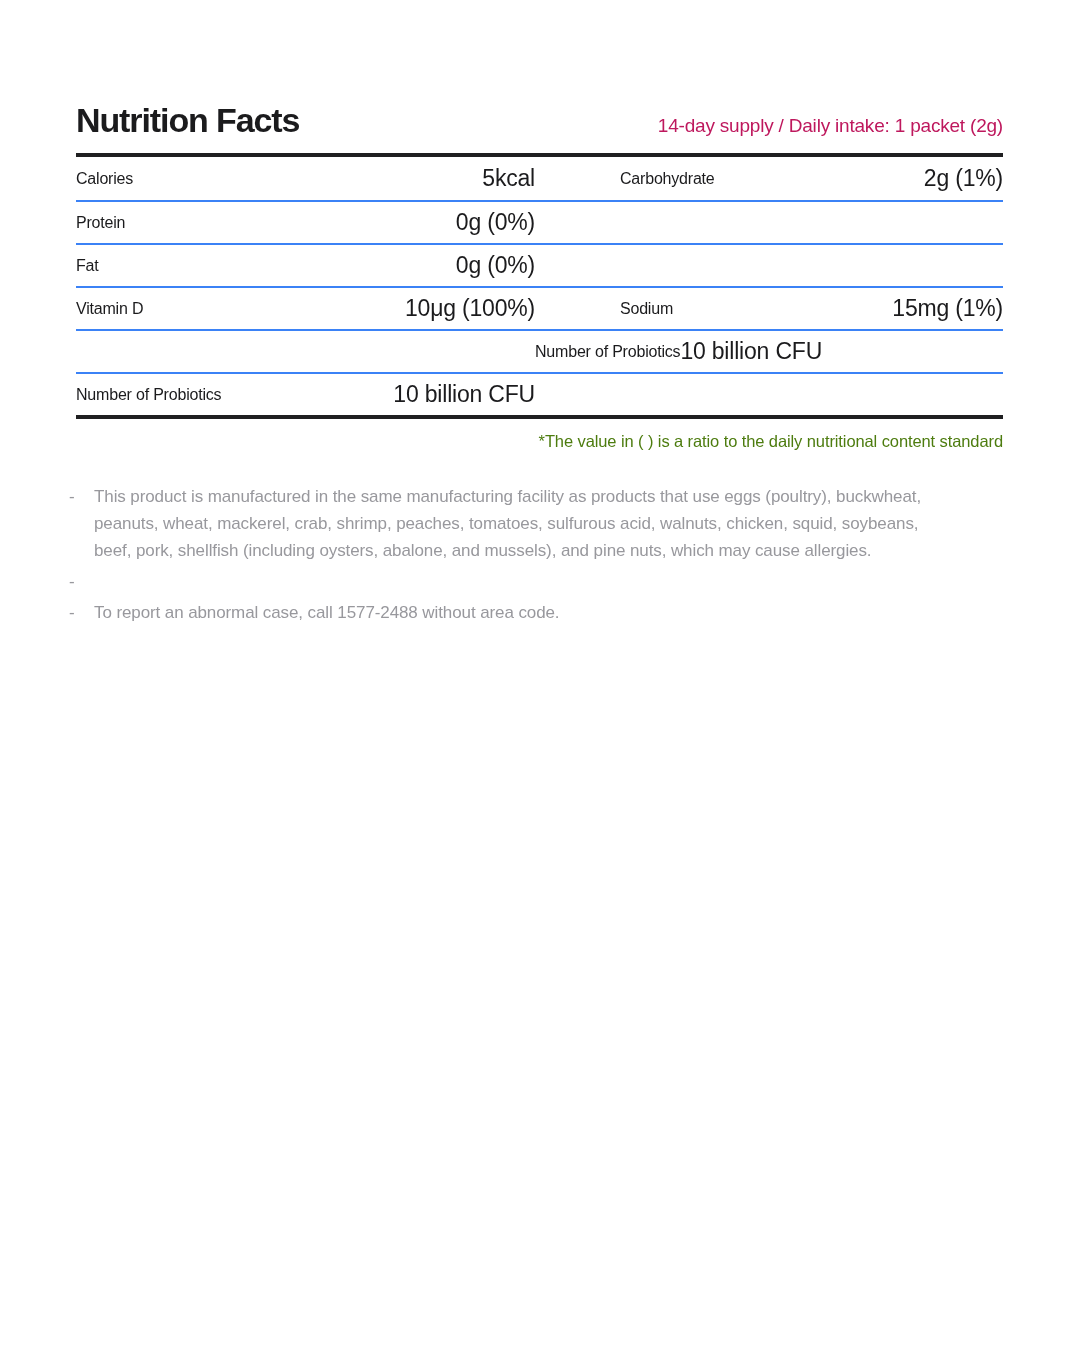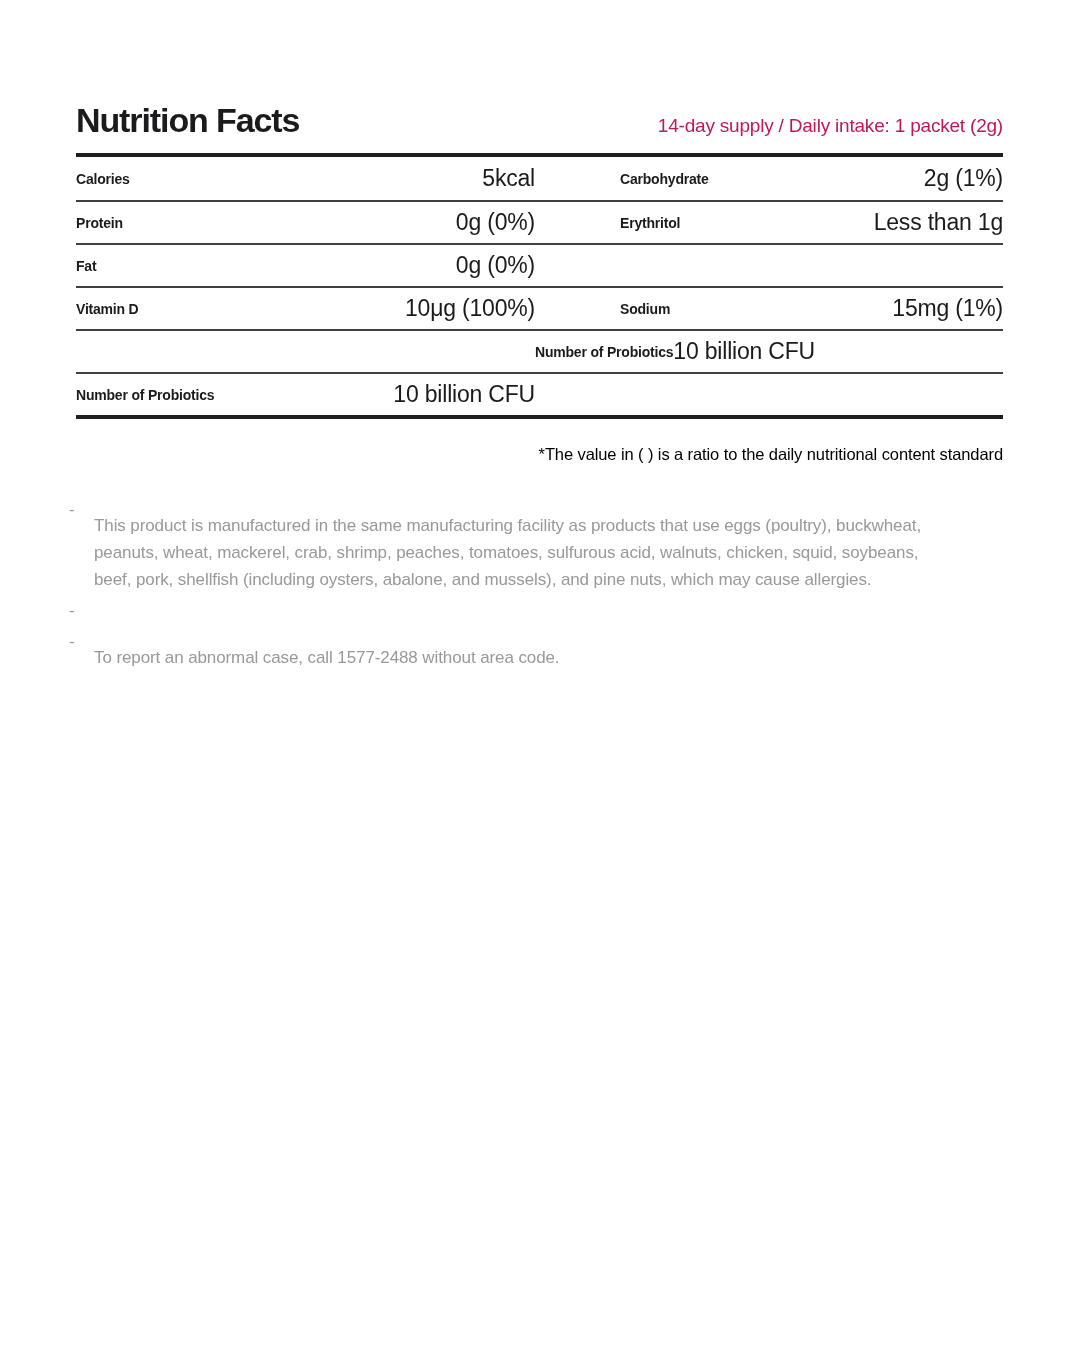--- a/index.html
+++ b/index.html
@@ -47,50 +47,50 @@
     border-top: 4px solid #1f1f21;
     border-bottom: 4px solid #1f1f21;
   }
   .nf-row {
     display: grid;
     grid-template-columns: 459px 85px 383px;
     height: 43px;
     align-items: center;
   }
   .nf-row + .nf-row {
-    border-top: 2px solid #404040;
+    border-top: 2px solid #3b82f6;
   }
   .nf-cell {
     display: flex;
     justify-content: space-between;
     align-items: center;
     min-width: 0;
   }
   .nf-gap {  }
   .nf-label {
-    font-size: 14px;
-    font-weight: 700;
+    font-size: 16px;
+    font-weight: 400;
     letter-spacing: -0.2px;
     white-space: nowrap;
   }
   .nf-value {
     font-size: 23px;
     letter-spacing: -0.2px;
     white-space: nowrap;
     text-align: right;
   }
 
   
   .nf-footnote {
-    margin-top: 23px;
+    margin-top: 10px;
     text-align: right;
     font-size: 16.5px;
     letter-spacing: -0.1px;
     line-height: 24px;
-    color: #000000;
+    color: #4d7c0f;
   }
 
   
   .nf-notes {
     margin-top: 30px;
     color: #98989d;
     font-size: 17px;
     letter-spacing: -0.1px;
     line-height: 27px;
   }
@@ -98,21 +98,20 @@
     display: flex;
     margin-left: -7px;
     margin-bottom: 4px;
   }
   .nf-note-dash {
     width: 25px;
     flex: 0 0 25px;
   }
   .nf-note-text {
     max-width: 850px;
-    margin-top: 16px;
   }
 </style>
 </head>
 <body>
 
 <div class="page">
   <div class="content">
 
     <div class="nf-header">
       <div class="nf-title">Nutrition Facts</div>
@@ -132,24 +131,20 @@
           <span class="nf-value">2g (1%)</span>
         </div>
       </div>
 
       <div class="nf-row">
         <div class="nf-cell">
           <span class="nf-label">Protein</span>
           <span class="nf-value">0g (0%)</span>
         </div>
         <div class="nf-gap"></div>
-        <div class="nf-cell">
-          <span class="nf-label">Erythritol</span>
-          <span class="nf-value">Less than 1g</span>
-        </div>
       </div>
 
       <div class="nf-row">
         <div class="nf-cell">
           <span class="nf-label">Fat</span>
           <span class="nf-value">0g (0%)</span>
         </div>
         <div class="nf-gap"></div>
       </div>
 

